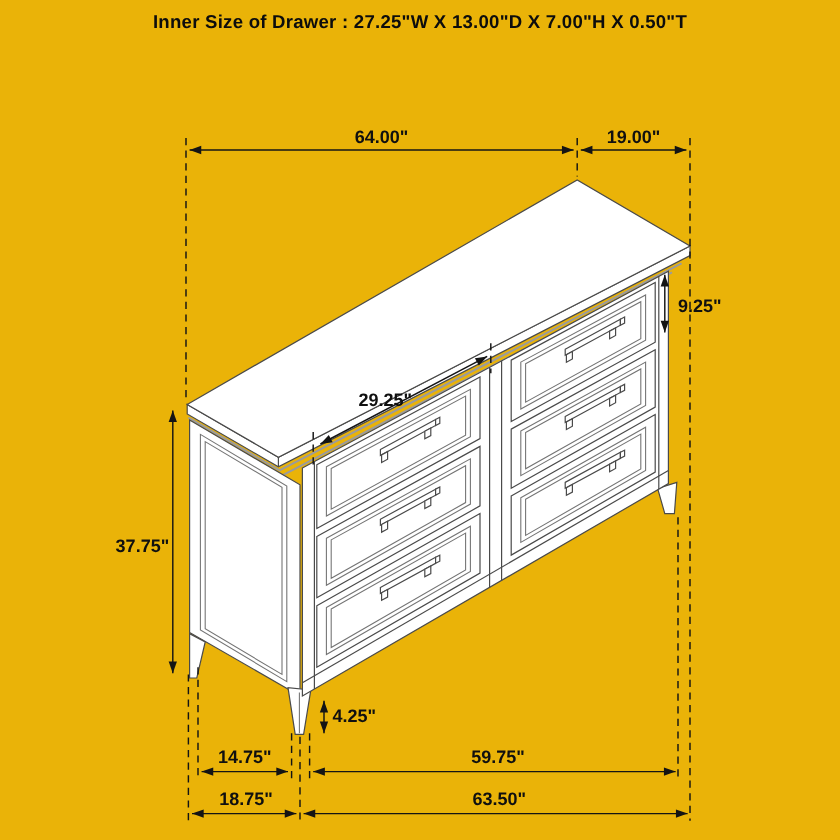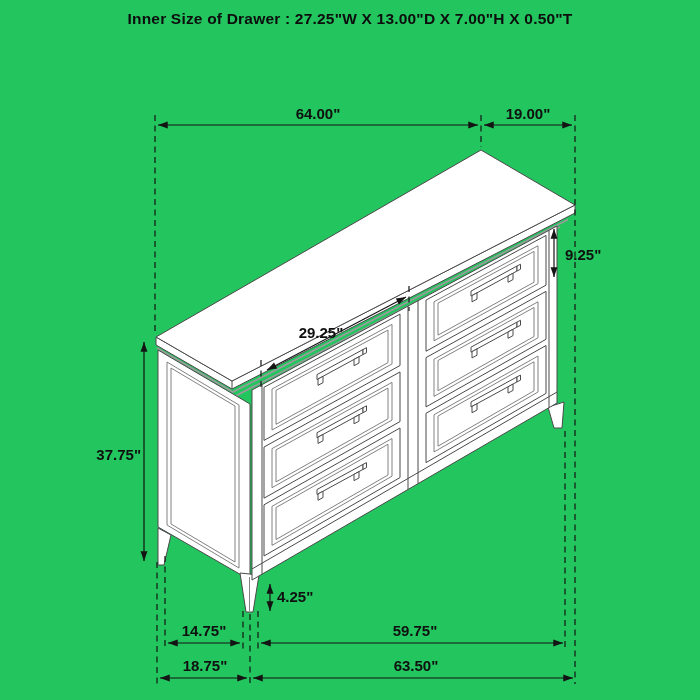--- a/index.html
+++ b/index.html
@@ -1,16 +1,16 @@
 <!DOCTYPE html>
 <html><head>
 <meta charset="utf-8">
 <style>
   html,body{margin:0;padding:0;background:#fff;}
-  .stage{position:relative;width:700px;height:700px;background:#22c55e;overflow:hidden;
+  .stage{position:relative;width:700px;height:700px;background:#eab308;overflow:hidden;
          font-family:"Liberation Sans",sans-serif;}
   .title{position:absolute;top:10px;left:0;right:0;text-align:center;
          font-size:15.5px;font-weight:700;color:#0d0d0d;letter-spacing:.2px;}
   svg{position:absolute;top:0;left:0;}
   .ln{fill:none;stroke:#4a4a4a;stroke-width:1;}
   .fw{fill:#ffffff;stroke:#4a4a4a;stroke-width:1;}
   .thin{fill:none;stroke:#747474;stroke-width:.9;}
   .mould{fill:none;stroke:#9b9b9b;stroke-width:1.7;}
   .dim{stroke:#141414;stroke-width:1.2;fill:none;}
   .ext{stroke:#141414;stroke-width:1.2;fill:none;stroke-dasharray:6 4.5;}

